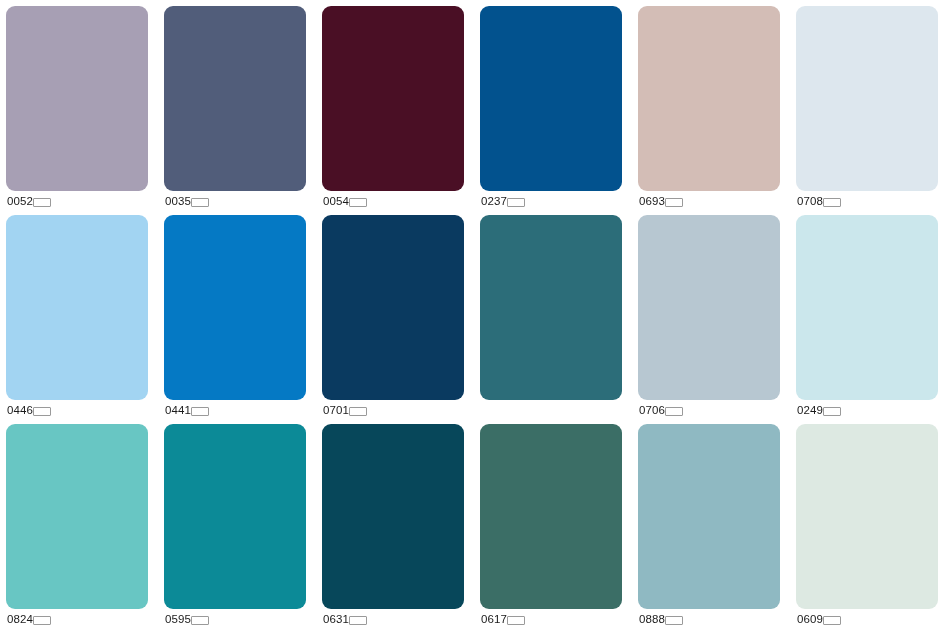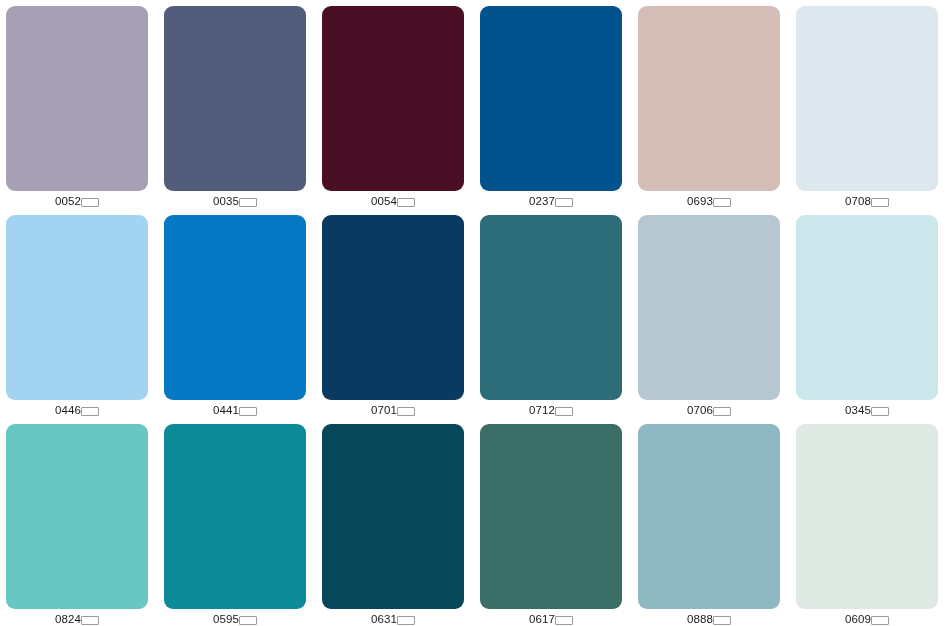--- a/index.html
+++ b/index.html
@@ -36,21 +36,21 @@
     width: 142px;
     height: 185px;
     border-radius: 9px;
     flex: none;
   }
   .swatch-footer {
     width: 142px;
     height: 22px;
     display: flex;
     align-items: center;
-    justify-content: center;
+    justify-content: flex-start;
     padding: 0 1px;
   }
   .swatch-code {
     font-size: 11.5px;
     color: #1a1a1a;
     letter-spacing: 0.1px;
     line-height: 1;
     font-family: "Liberation Sans", sans-serif;
   }
   .card-icon {
@@ -126,36 +126,32 @@
       </div>
       <div class="swatch-cell">
         <div class="swatch-chip" style="background: rgb(10, 58, 96);"></div>
         <div class="swatch-footer">
           <span class="swatch-code">0701</span>
           <span class="card-icon"></span>
         </div>
       </div>
       <div class="swatch-cell">
         <div class="swatch-chip" style="background: rgb(44, 109, 121);"></div>
-        <div class="swatch-footer">
-          <span class="swatch-code">0712</span>
-          <span class="card-icon"></span>
-        </div>
       </div>
       <div class="swatch-cell">
         <div class="swatch-chip" style="background: rgb(183, 199, 209);"></div>
         <div class="swatch-footer">
           <span class="swatch-code">0706</span>
           <span class="card-icon"></span>
         </div>
       </div>
       <div class="swatch-cell">
         <div class="swatch-chip" style="background: rgb(203, 231, 236);"></div>
         <div class="swatch-footer">
-          <span class="swatch-code">0345</span>
+          <span class="swatch-code">0249</span>
           <span class="card-icon"></span>
         </div>
       </div>
       <div class="swatch-cell">
         <div class="swatch-chip" style="background: rgb(104, 198, 195);"></div>
         <div class="swatch-footer">
           <span class="swatch-code">0824</span>
           <span class="card-icon"></span>
         </div>
       </div>

